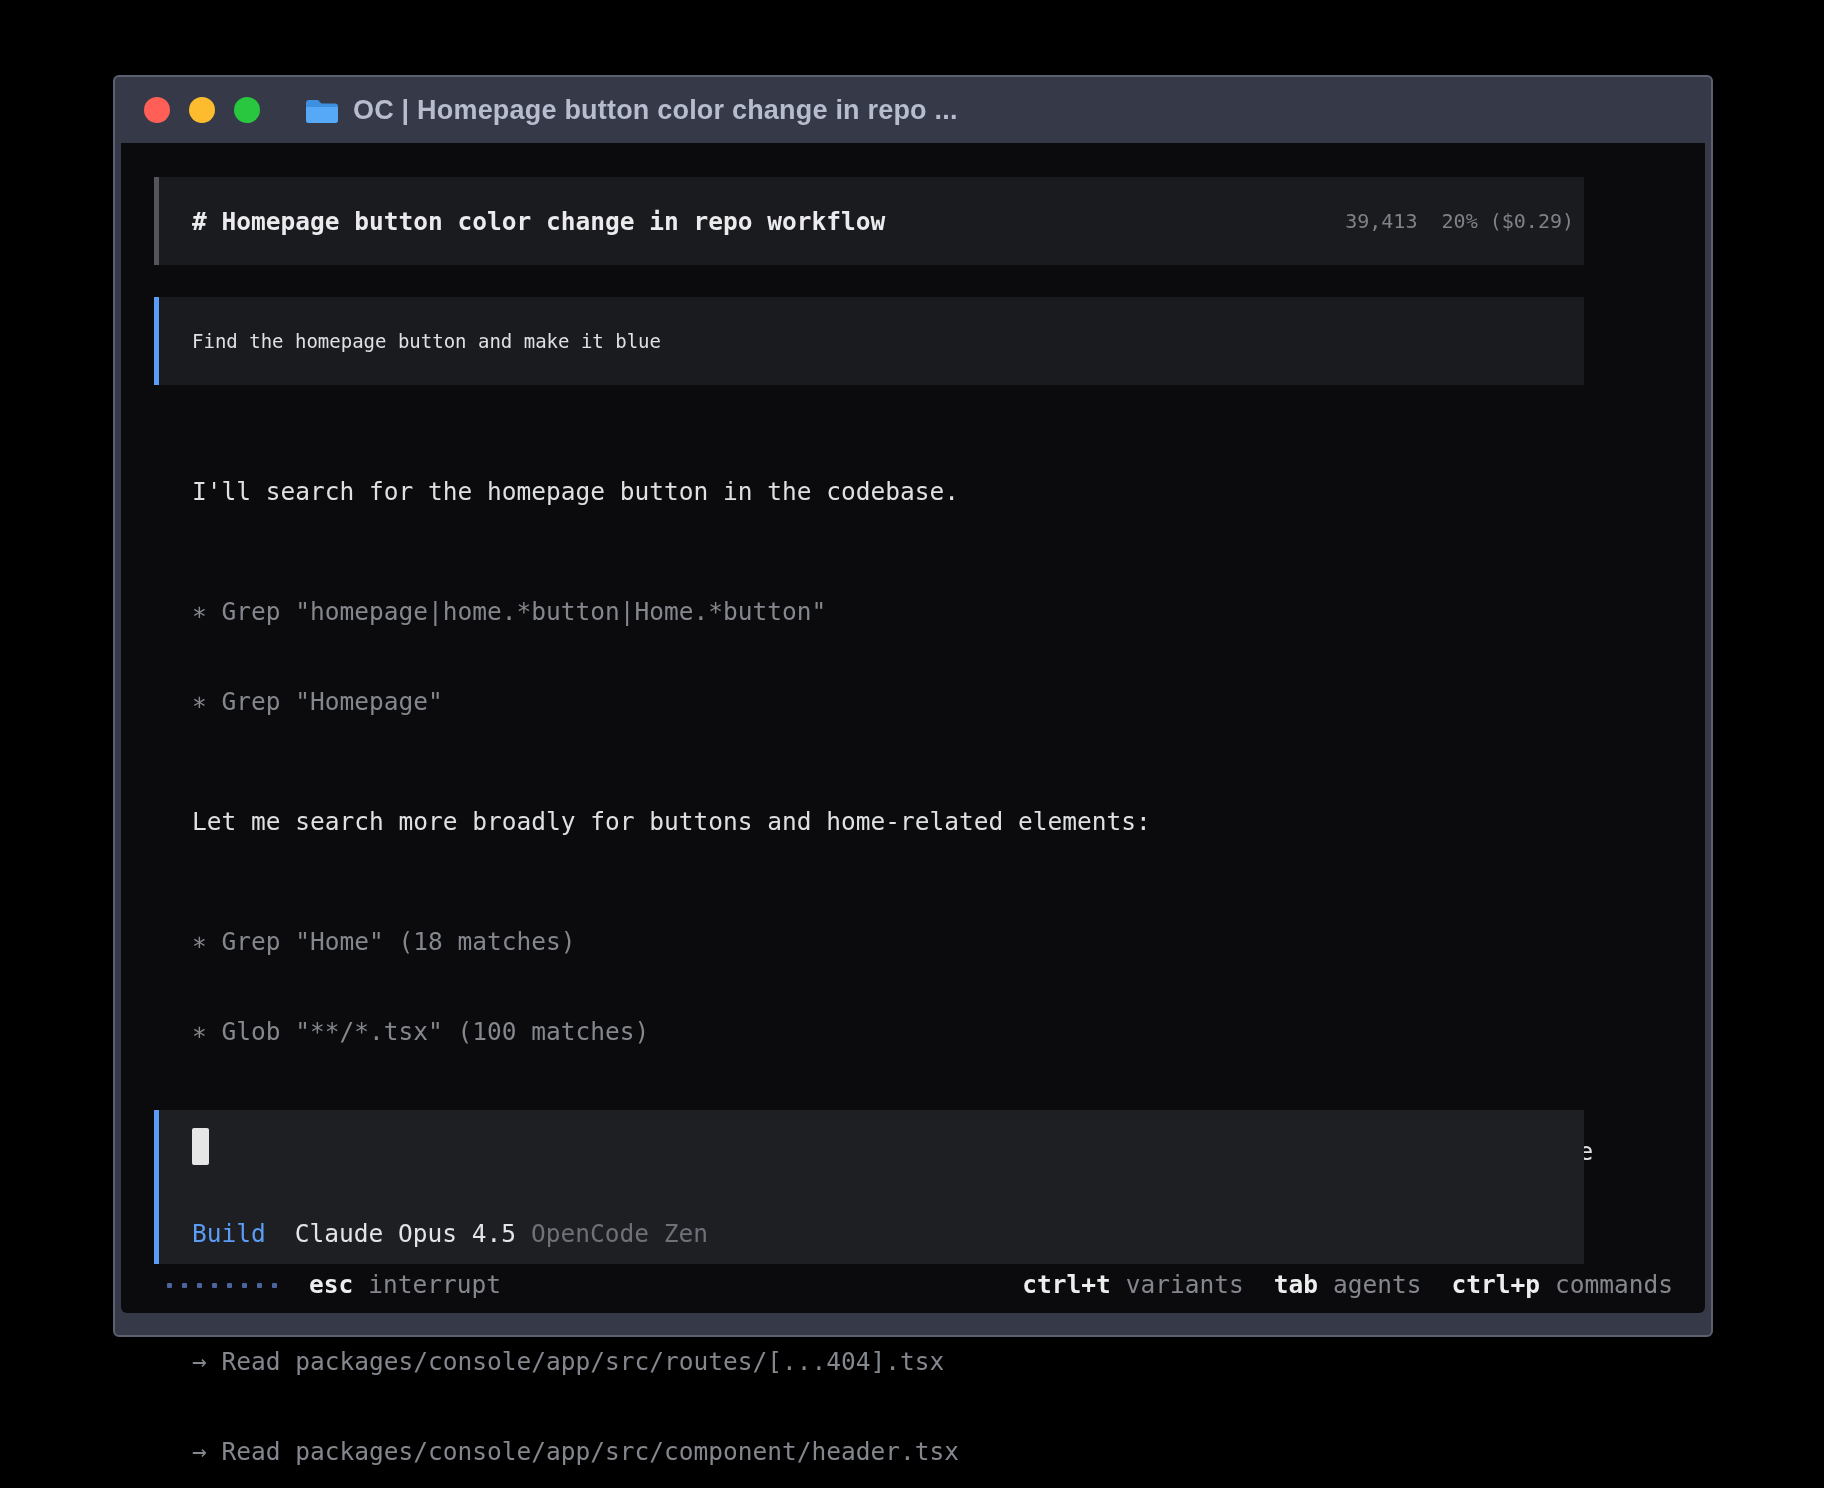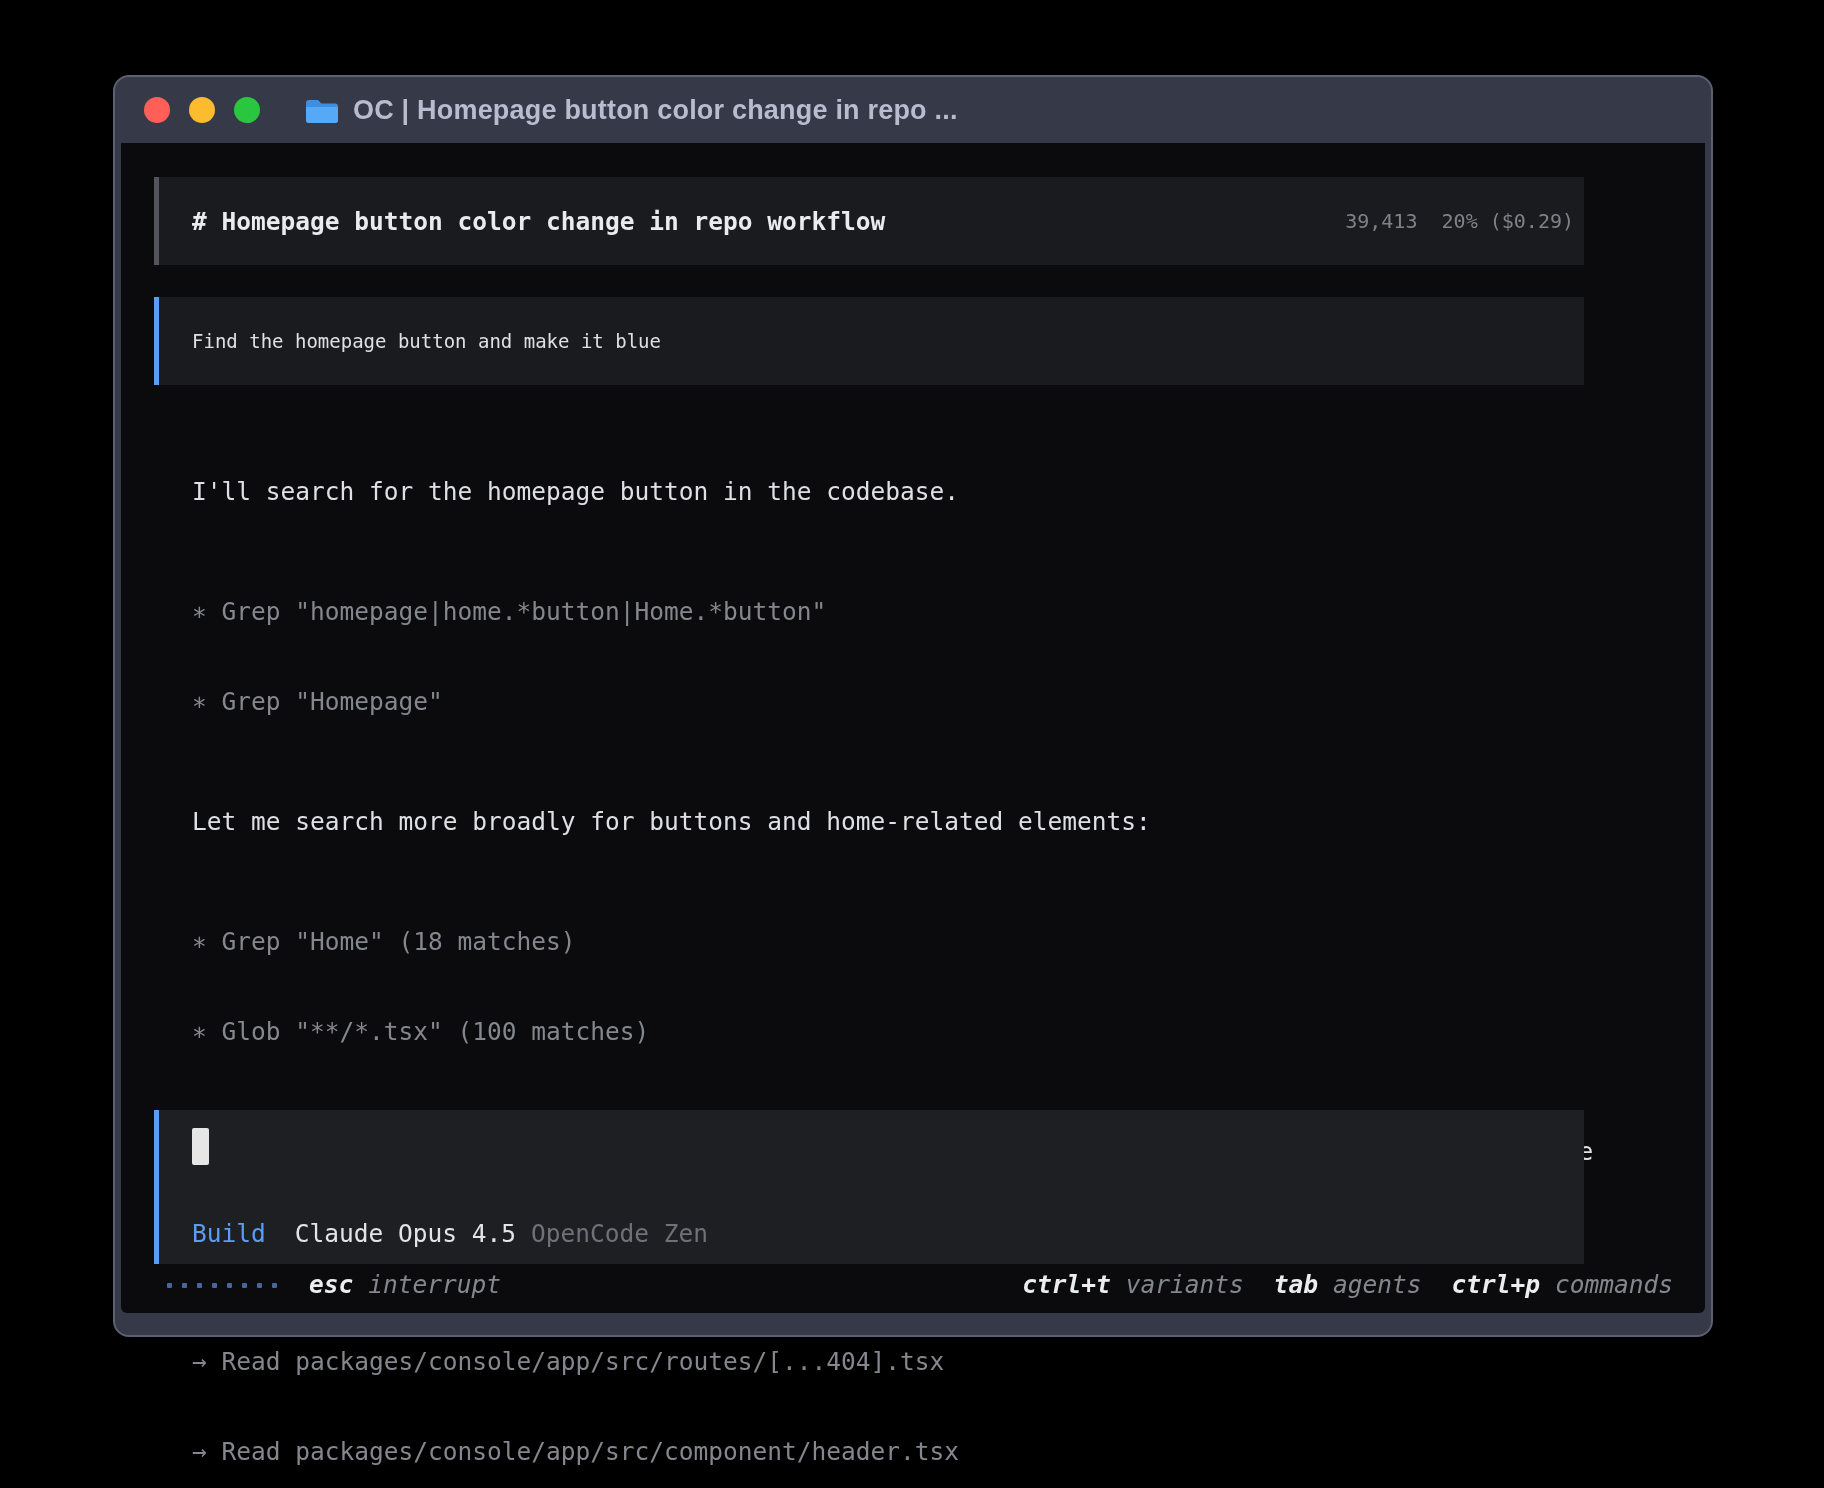--- a/index.html
+++ b/index.html
@@ -3,21 +3,21 @@
 <meta charset="utf-8">
 <style>
   * { box-sizing: border-box; }
   html,body { margin:0; padding:0; }
   body {
     width:1824px; height:1488px; background:#000000; overflow:hidden;
     font-family:"DejaVu Sans Mono","Liberation Mono",monospace;
   }
   .window {
     position:absolute; left:113px; top:75px; width:1600px; height:1262px;
-    background:#353948; border:2px solid #5c6172; border-radius:16px;
+    background:#353948; border:2px solid #5c6172; border-radius:6px;
   }
   
   .titlebar {
     position:absolute; left:0; top:0; right:0; height:66px;
     display:flex; align-items:center; padding-left:29px;
   }
   .lights { display:flex; gap:19px; align-items:center; }
   .light { width:26px; height:26px; border-radius:50%; display:inline-block; }
   .light.red    { background:#ff5f57; }
   .light.yellow { background:#fdbc2e; }
@@ -63,21 +63,21 @@
   .cursor {
     position:absolute; left:33px; top:18px; width:17px; height:37px;
     background:#e6e6e7; border-radius:2px;
   }
   .modeline { position:absolute; left:33px; bottom:15px; display:flex; align-items:baseline; }
   .modeline .m-model { margin-left:29px; color:#e3e4e6; }
   .modeline .m-provider { margin-left:15px; }
   
   .footer {
     position:absolute; left:52px; top:1193px; width:1506px; height:30px;
-    display:flex; align-items:center; justify-content:space-between;font-style:italic;
+    display:flex; align-items:center; justify-content:space-between;
   }
   .fleft, .fright, .pair { display:flex; align-items:center; }
   .dots { display:flex; gap:10px; margin-right:32px; align-items:center; }
   .dots i { width:5px; height:5px; background:#49659c; display:block; border-radius:1px; }
   .keylab .lab { margin-left:15px; }
   .fright { gap:30px;justify-content:center; }
 </style>
 </head>
 <body>
 

